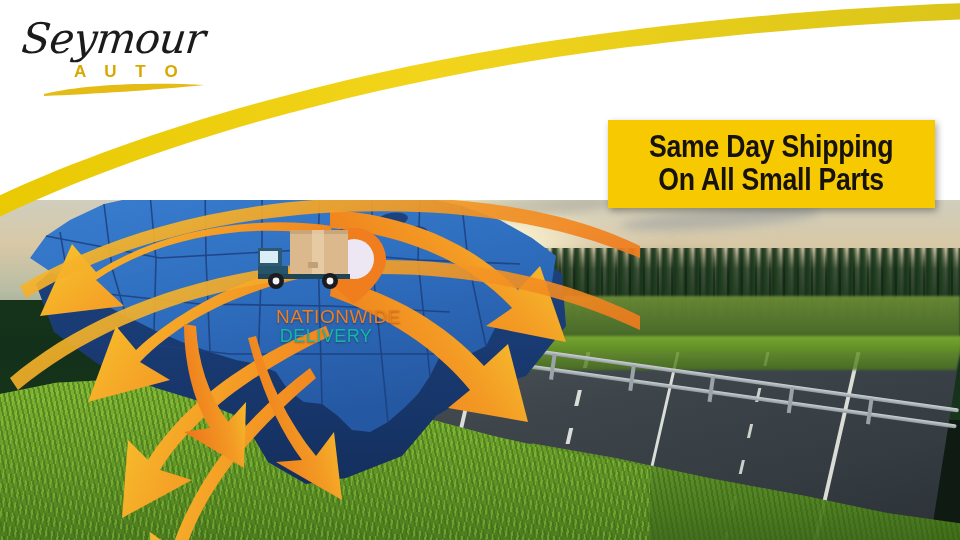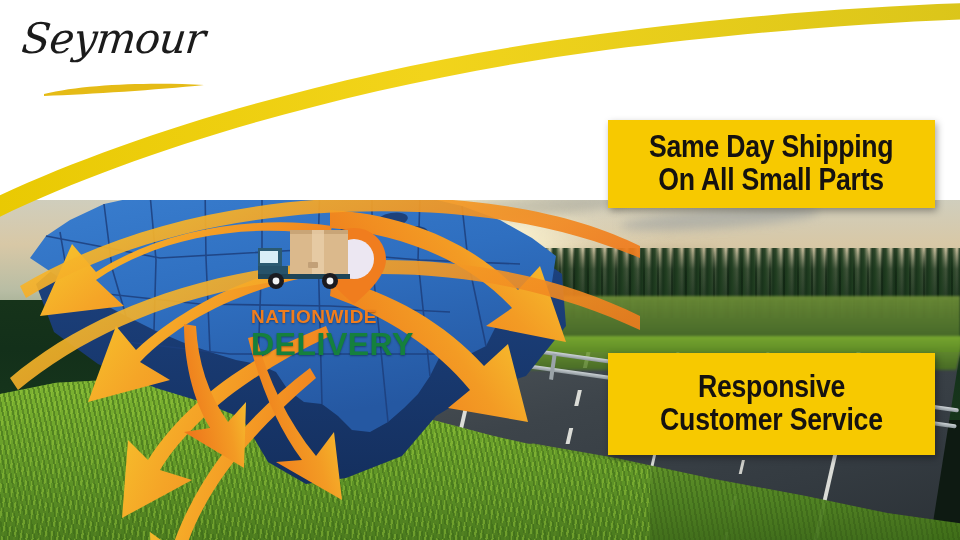--- a/index.html
+++ b/index.html
@@ -158,29 +158,29 @@
   }
 
   
   .mapwrap{position:absolute;left:0;top:140px;width:640px;height:400px;}
   .mapwrap svg{display:block;width:100%;height:100%;overflow:visible;}
 
   
   .delivery{position:absolute;left:246px;top:218px;width:160px;height:150px;}
   .delivery svg{display:block;width:100%;height:100%;overflow:visible;}
   .deliv-line1{
-    position:absolute;left:5px;top:88px;width:150px;text-align:left;
+    position:absolute;left:5px;top:88px;width:150px;text-align:right;
     font-family:"Liberation Sans", sans-serif;
-    font-weight:700;font-size:19px;letter-spacing:.5px;color:#f07d1e;
+    font-weight:400;font-size:19px;letter-spacing:.5px;color:#f07d1e;
     text-shadow:0 1px 2px rgba(0,0,0,.35);
   }
   .deliv-line2{
     position:absolute;left:5px;top:108px;width:150px;text-align:center;
     font-family:"Liberation Sans", sans-serif;
-    font-weight:700;font-size:32px;letter-spacing:.5px;color:#15803d;
+    font-weight:400;font-size:18px;letter-spacing:.5px;color:#14b8a6;
     text-shadow:0 1px 2px rgba(0,0,0,.35);
   }
 
   
   .banner{
     position:absolute;
     background:#f7c900;
     display:flex;flex-direction:column;
     align-items:center;justify-content:center;
     box-shadow:2px 3px 7px rgba(0,0,0,.34);
@@ -380,31 +380,28 @@
           <stop offset="100%" stop-color="#d9c41a"></stop>
         </linearGradient>
       </defs>
       <path d="M-10,230 C140,150 380,78 640,44 C800,23 940,14 1050,12
                L1050,28 C942,30 804,40 646,60 C390,94 152,166 6,244 Z" fill="url(#gSwoosh)"></path>
     </svg>
   </div>
 
   <div class="logo">
     <div class="logo-word">Seymour</div>
+    <div class="logo-sub">A U T O</div>
     <div class="logo-swash">
       <svg viewBox="0 0 160 14" xmlns="http://www.w3.org/2000/svg" preserveAspectRatio="none">
         <path d="M0,12 C40,2 110,0 160,3 C112,8 48,12 0,14 Z" fill="#e5bb16"></path>
       </svg>
     </div>
   </div>
 
   <div class="banner" id="banner-1">
     <div class="bline">Same Day Shipping</div>
     <div class="bline">On All Small Parts</div>
   </div>
 
 
-  <div class="banner" id="banner-3">
-    <div class="bline">Responsive</div>
-    <div class="bline">Customer Service</div>
-  </div>
 
 </div>
 
 </body></html>

